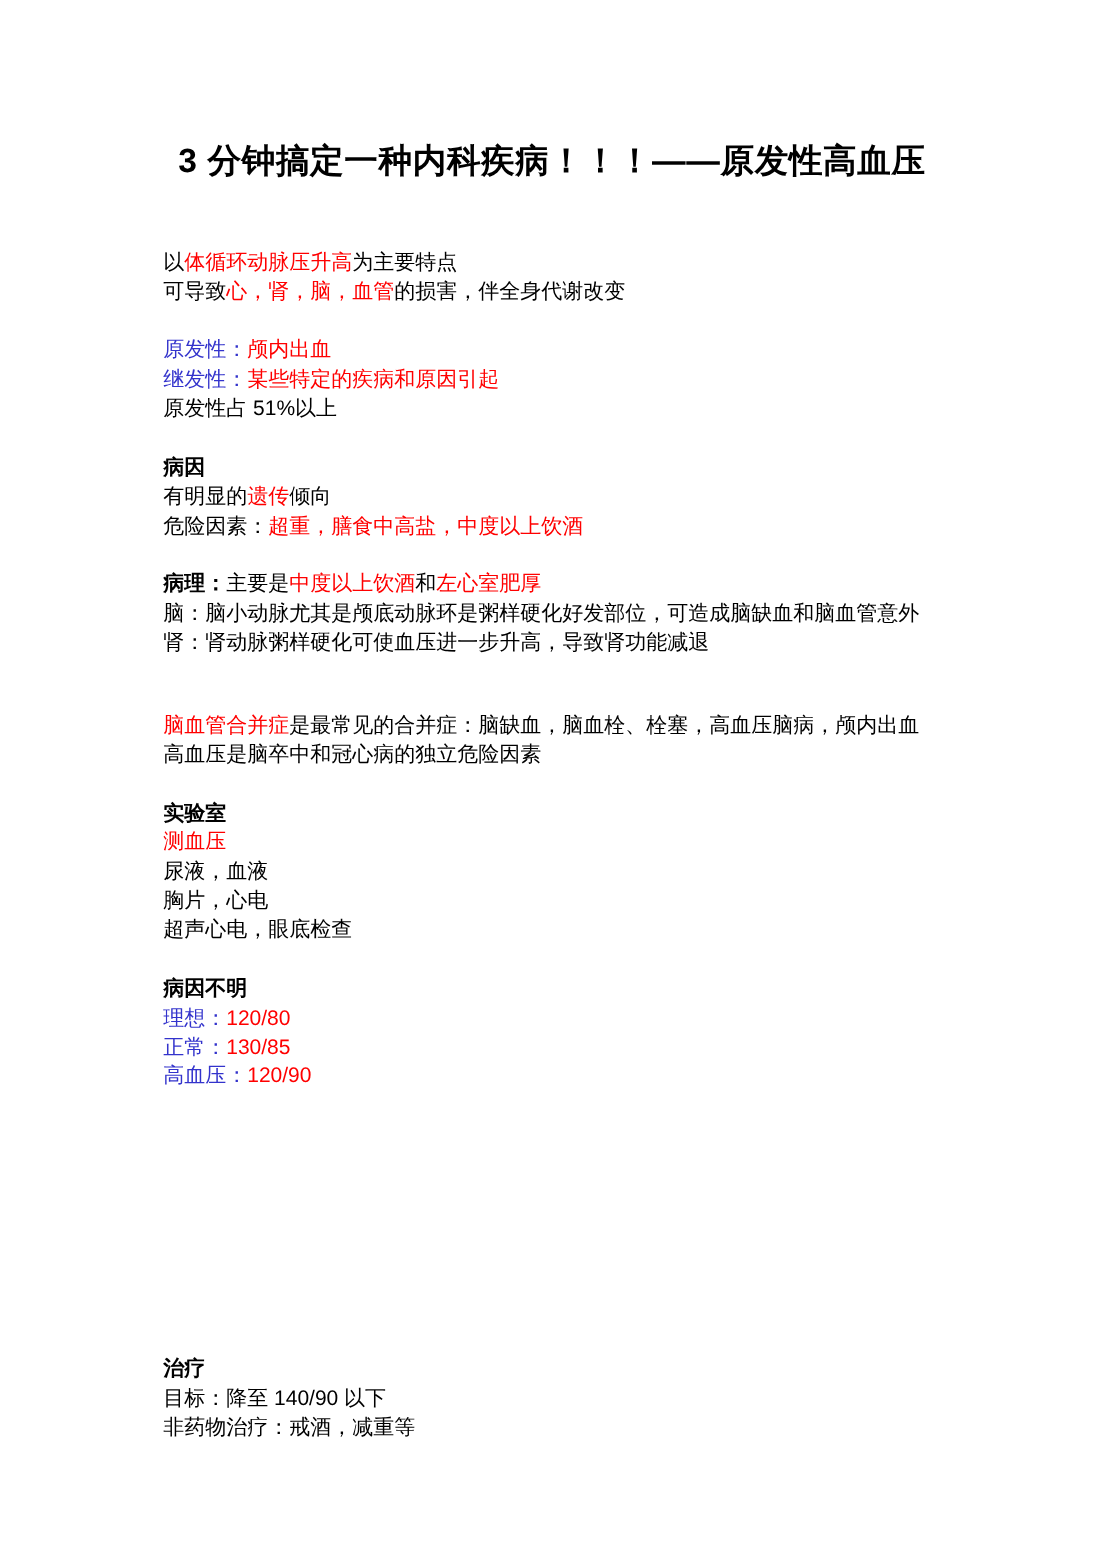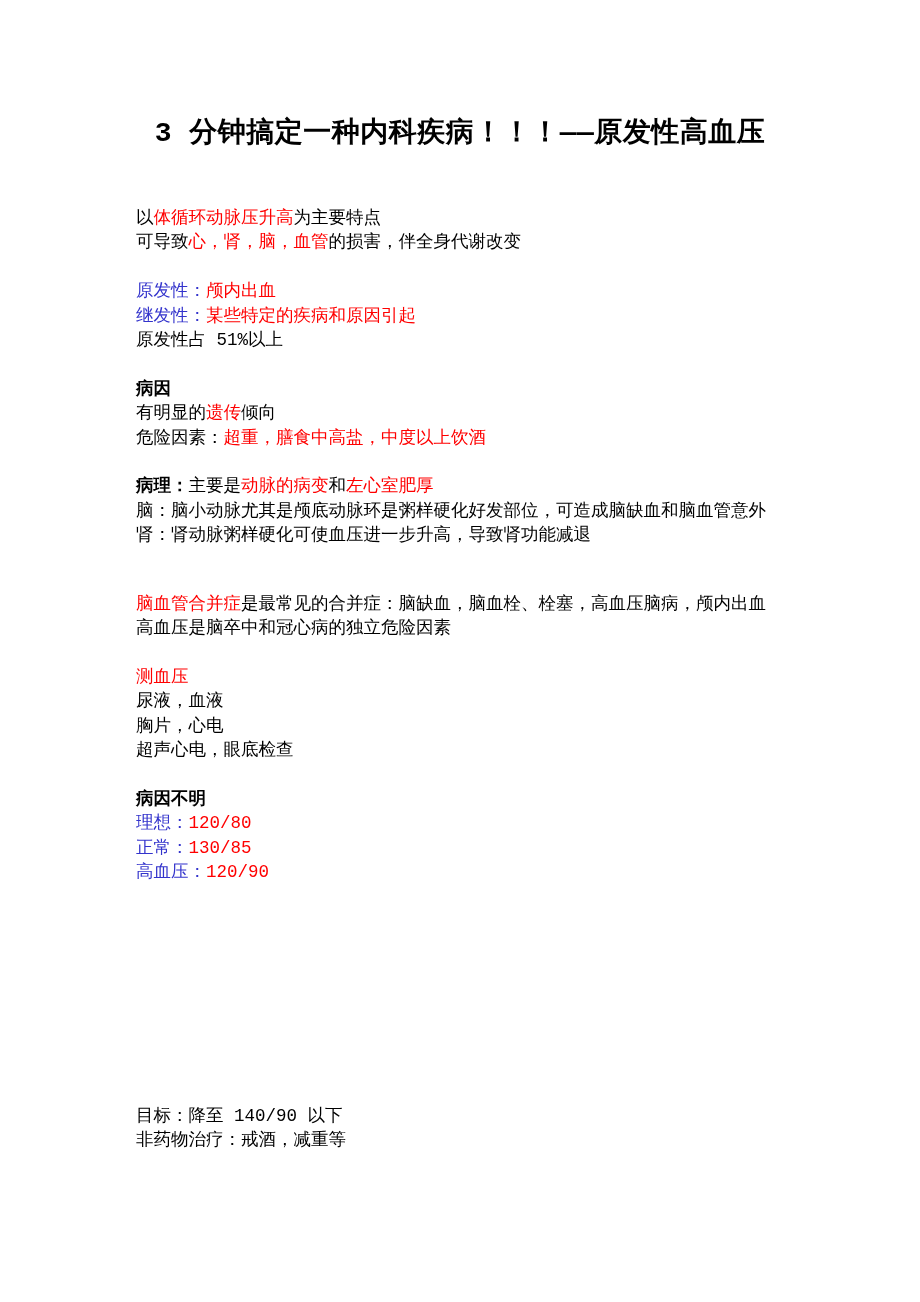--- a/index.html
+++ b/index.html
@@ -2,21 +2,21 @@
 <html style="--page-bg: #ffffff; --ink: #000000; --red: #ff0000; --blue: #3333cc;"><head>
 <meta charset="utf-8">
 <style>
   * { margin: 0; padding: 0; box-sizing: border-box; }
   html, body { background: #ffffff; }
   .page {
     position: relative;
     width: 876px;
     height: 1302px;
     background: var(--page-bg, #ffffff);
-    font-family: Liberation Mono, monospace;
+    font-family: Liberation Sans, sans-serif;
     color: var(--ink, #000000);
     overflow: hidden;
   }
   .doc-title {
     position: absolute;
     top: 116px;
     left: 0;
     width: 920px;
     text-align: center;
     font-size: 28px;
@@ -54,38 +54,40 @@
         <div class="line"><span class="seg seg-blue">原发性：</span><span class="seg seg-red">颅内出血</span></div>
         <div class="line"><span class="seg seg-blue">继发性：</span><span class="seg seg-red">某些特定的疾病和原因引起</span></div>
         <div class="line"><span class="seg seg-black">原发性占 51%以上</span></div>
       </div>
       <div class="paragraph" style="margin-bottom: 24.4px;">
         <div class="line"><span class="seg seg-black seg-bold">病因</span></div>
         <div class="line"><span class="seg seg-black">有明显的</span><span class="seg seg-red">遗传</span><span class="seg seg-black">倾向</span></div>
         <div class="line"><span class="seg seg-black">危险因素：</span><span class="seg seg-red">超重，膳食中高盐，中度以上饮酒</span></div>
       </div>
       <div class="paragraph" style="margin-bottom: 24.4px;">
-        <div class="line"><span class="seg seg-black seg-bold">病理：</span><span class="seg seg-black">主要是</span><span class="seg seg-red">动脉的病变</span><span class="seg seg-black">和</span><span class="seg seg-red">左心室肥厚</span></div>
+        <div class="line"><span class="seg seg-black seg-bold">病理：</span><span class="seg seg-black">主要是</span><span class="seg seg-red">中度以上饮酒</span><span class="seg seg-black">和</span><span class="seg seg-red">左心室肥厚</span></div>
         <div class="line"><span class="seg seg-black">脑：脑小动脉尤其是颅底动脉环是粥样硬化好发部位，可造成脑缺血和脑血管意外</span></div>
         <div class="line"><span class="seg seg-black">肾：肾动脉粥样硬化可使血压进一步升高，导致肾功能减退</span></div>
       </div>
       <div class="paragraph" style="margin-bottom: 24.4px; margin-top: 44px;">
         <div class="line"><span class="seg seg-red">脑血管合并症</span><span class="seg seg-black">是最常见的合并症：脑缺血，脑血栓、栓塞，高血压脑病，颅内出血</span></div>
         <div class="line"><span class="seg seg-black">高血压是脑卒中和冠心病的独立危险因素</span></div>
       </div>
       <div class="paragraph" style="margin-bottom: 24.4px;">
+        <div class="line"><span class="seg seg-black seg-bold">实验室</span></div>
         <div class="line"><span class="seg seg-red">测血压</span></div>
         <div class="line"><span class="seg seg-black">尿液，血液</span></div>
         <div class="line"><span class="seg seg-black">胸片，心电</span></div>
         <div class="line"><span class="seg seg-black">超声心电，眼底检查</span></div>
       </div>
       <div class="paragraph" style="margin-bottom: 219.6px;">
         <div class="line"><span class="seg seg-black seg-bold">病因不明</span></div>
         <div class="line"><span class="seg seg-blue">理想：</span><span class="seg seg-red">120/80</span></div>
         <div class="line"><span class="seg seg-blue">正常：</span><span class="seg seg-red">130/85</span></div>
         <div class="line"><span class="seg seg-blue">高血压：</span><span class="seg seg-red">120/90</span></div>
       </div>
       <div class="paragraph" style="margin-bottom: 0px;">
+        <div class="line"><span class="seg seg-black seg-bold">治疗</span></div>
         <div class="line"><span class="seg seg-black">目标：降至 140/90 以下</span></div>
         <div class="line"><span class="seg seg-black">非药物治疗：戒酒，减重等</span></div>
       </div>
     </div>
 </div>
 
 </body></html>

